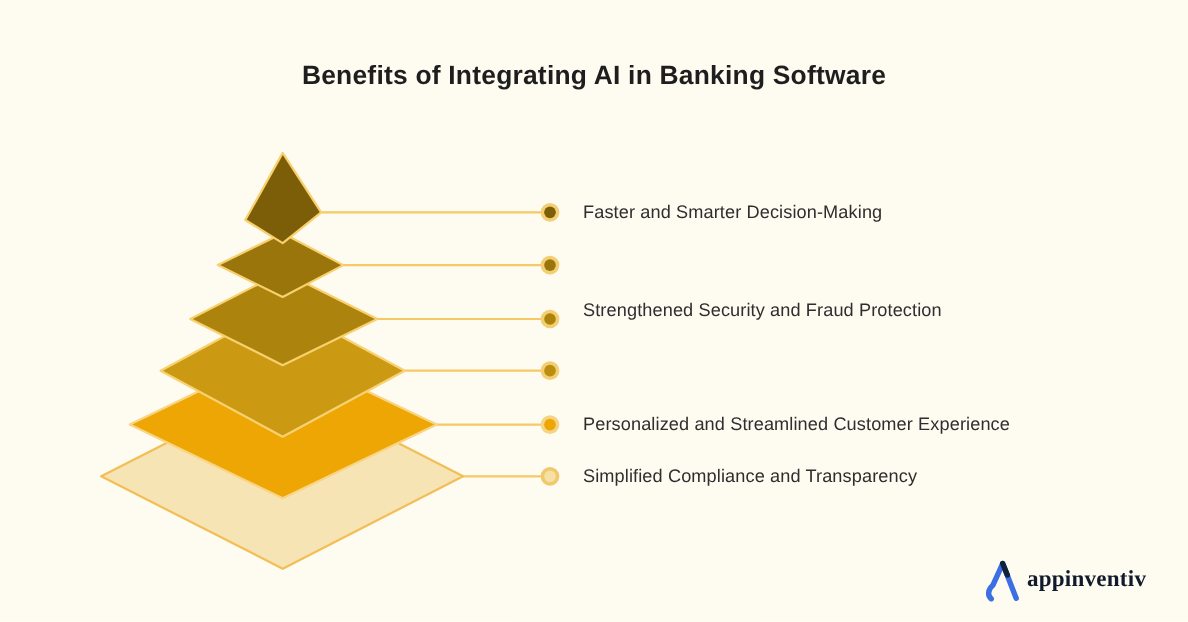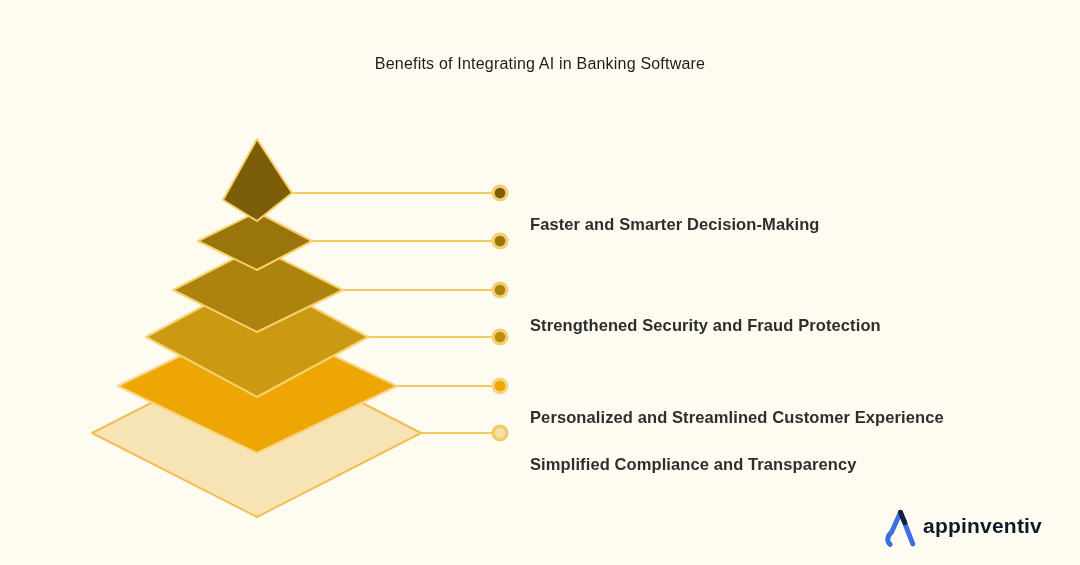--- a/index.html
+++ b/index.html
@@ -14,22 +14,22 @@
     font-family: "Liberation Sans", sans-serif;
     overflow: hidden;
   }
   .title {
     position: absolute;
     top: 55px;
     left: 0;
     width: 1080px;
     margin: 0;
     text-align: center;
-    font-size: 16px;
-    font-weight: 400;
+    font-size: 24px;
+    font-weight: 700;
     letter-spacing: 0.2px;
     color: var(--title-color, #1E1E1E);
   }
   .diagram-svg {
     position: absolute;
     top: 0;
     left: 0;
   }
   .diagram-svg polygon {
     stroke-width: 2;
@@ -38,39 +38,39 @@
   .diagram-svg line {
     stroke: var(--connector-color, #F5C965);
     stroke-width: 2;
   }
   .benefit-label {
     position: absolute;
     left: 530px;
     height: 24px;
     line-height: 24px;
     font-size: 16.5px;
-    font-weight: 700;
+    font-weight: 400;
     letter-spacing: 0.1px;
     color: var(--label-color, #2E2E2E);
     white-space: nowrap;
-    margin-top: 31px;
   }
   .logo {
     position: absolute;
     right: 38px;
     bottom: 18px;
     display: flex;
     align-items: center;
     gap: 5px;
   }
   .logo-text {
     font-size: 21px;
     font-weight: 700;
     letter-spacing: 0.2px;
     color: var(--logo-text-color, #111A2B);
+    font-family: Liberation Serif, serif;
   }
 </style>
 </head>
 <body>
 
 <div class="canvas">
 
   <h1 class="title">Benefits of Integrating AI in Banking Software</h1>
 
   <svg class="diagram-svg" width="1080" height="565" viewBox="0 0 1080 565">
@@ -102,21 +102,21 @@
     <circle cx="500" cy="337" r="5.3" fill="#BB8D10"></circle>
 
     <circle cx="500" cy="386" r="8.5" fill="#F5D584"></circle>
     <circle cx="500" cy="386" r="5.3" fill="#EDA604"></circle>
 
     <circle cx="500" cy="433" r="8.5" fill="#F0C96B"></circle>
     <circle cx="500" cy="433" r="5.3" fill="#F5E0A6"></circle>
   </svg>
 
   <div class="benefit-label" style="top:181px">Faster and Smarter Decision-Making</div>
-  <div class="benefit-label" style="top:282px">Strengthened Security and Fraud Protection</div>
+  <div class="benefit-label" style="top:270px">Strengthened Security and Fraud Protection</div>
   <div class="benefit-label" style="top:374px">Personalized and Streamlined Customer Experience</div>
   <div class="benefit-label" style="top:421px">Simplified Compliance and Transparency</div>
 
   <div class="logo">
     <svg width="34" height="42" viewBox="0 0 36 44">
       <path d="M6.5 41.5 C2.5 38 3.5 32.5 8 28.5 L17.5 7.5 L30.5 41" fill="none" stroke-width="5.2" stroke-linecap="round" stroke-linejoin="round" stroke="#3B6FE3"></path>
       <path d="M17.5 7.5 L22 18.5" fill="none" stroke-width="5.2" stroke-linecap="round" stroke="#13203A"></path>
     </svg>
     <span class="logo-text">appinventiv</span>
   </div>

